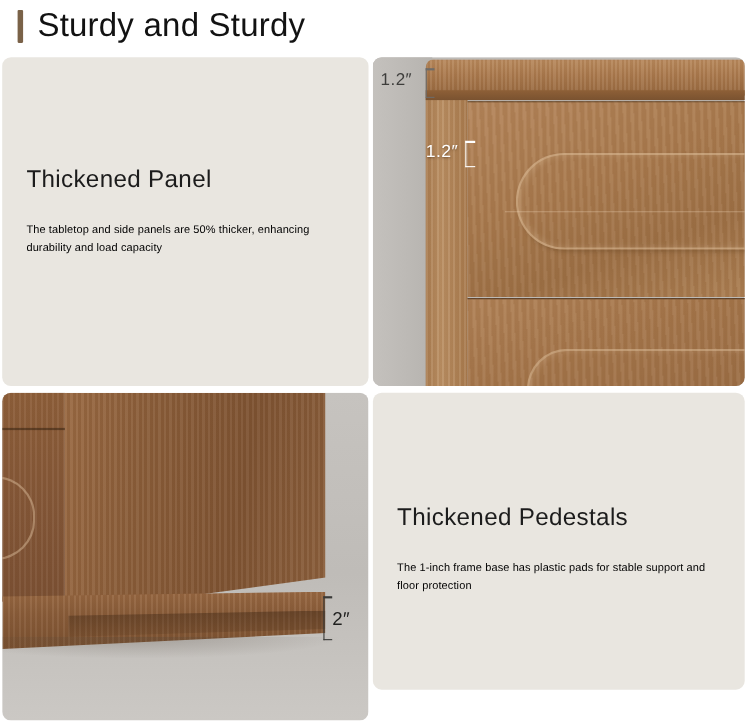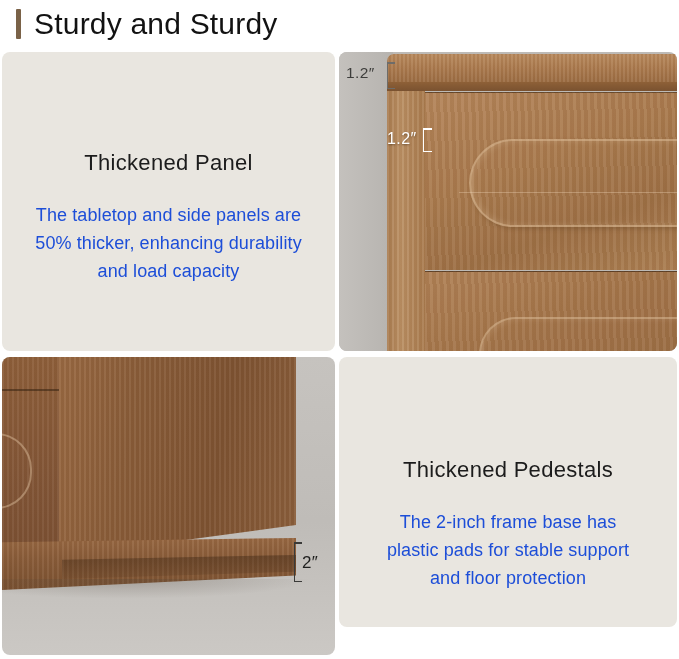--- a/index.html
+++ b/index.html
@@ -57,41 +57,41 @@
   .cell-bl { left: 2px;   top: 309px; width: 333px; height: 298px; }
   .cell-br { left: 339px; top: 309px; width: 338px; height: 270px; }
 
   .beige { background: #e9e6e0; }
 
   
   .textblock {
     position: absolute;
     left: 0;
     width: 100%;
-    text-align: center;
+    text-align: left;
     padding: 0 22px;
     box-sizing: border-box;
   }
   .tb-tl { top: 98px; }
   .tb-br { top: 100px; }
 
   .feature-title {
     font-size: 22px;
     font-weight: 400;
     color: #1c1c1c;
     letter-spacing: 0.3px;
     margin: 0 0 26px 0;
     line-height: 1.2;
   }
   .feature-desc {
-    font-size: 18px;
+    font-size: 10px;
     font-weight: 400;
-    color: #1d4ed8;
+    color: #000000;
     line-height: 1.55;
-    margin: 11px;
+    margin: 0;
     letter-spacing: 0.1px;
   }
 
   
   .photo-tr {
     position: absolute;
     inset: 0;
     background: #bdbab6;
   }
   
@@ -350,17 +350,17 @@
       <div class="bl-floorshadow"></div>
 
       <div class="bracket bracket-3"></div>
       <div class="dim dim-3">2″</div>
     </div>
   </div>
 
   <div class="cell cell-br beige">
     <div class="textblock tb-br">
       <div class="feature-title">Thickened Pedestals</div>
-      <div class="feature-desc">The 2-inch frame base has plastic pads for stable support and floor protection</div>
+      <div class="feature-desc">The 1-inch frame base has plastic pads for stable support and floor protection</div>
     </div>
   </div>
 
 </div>
 
 </body></html>

